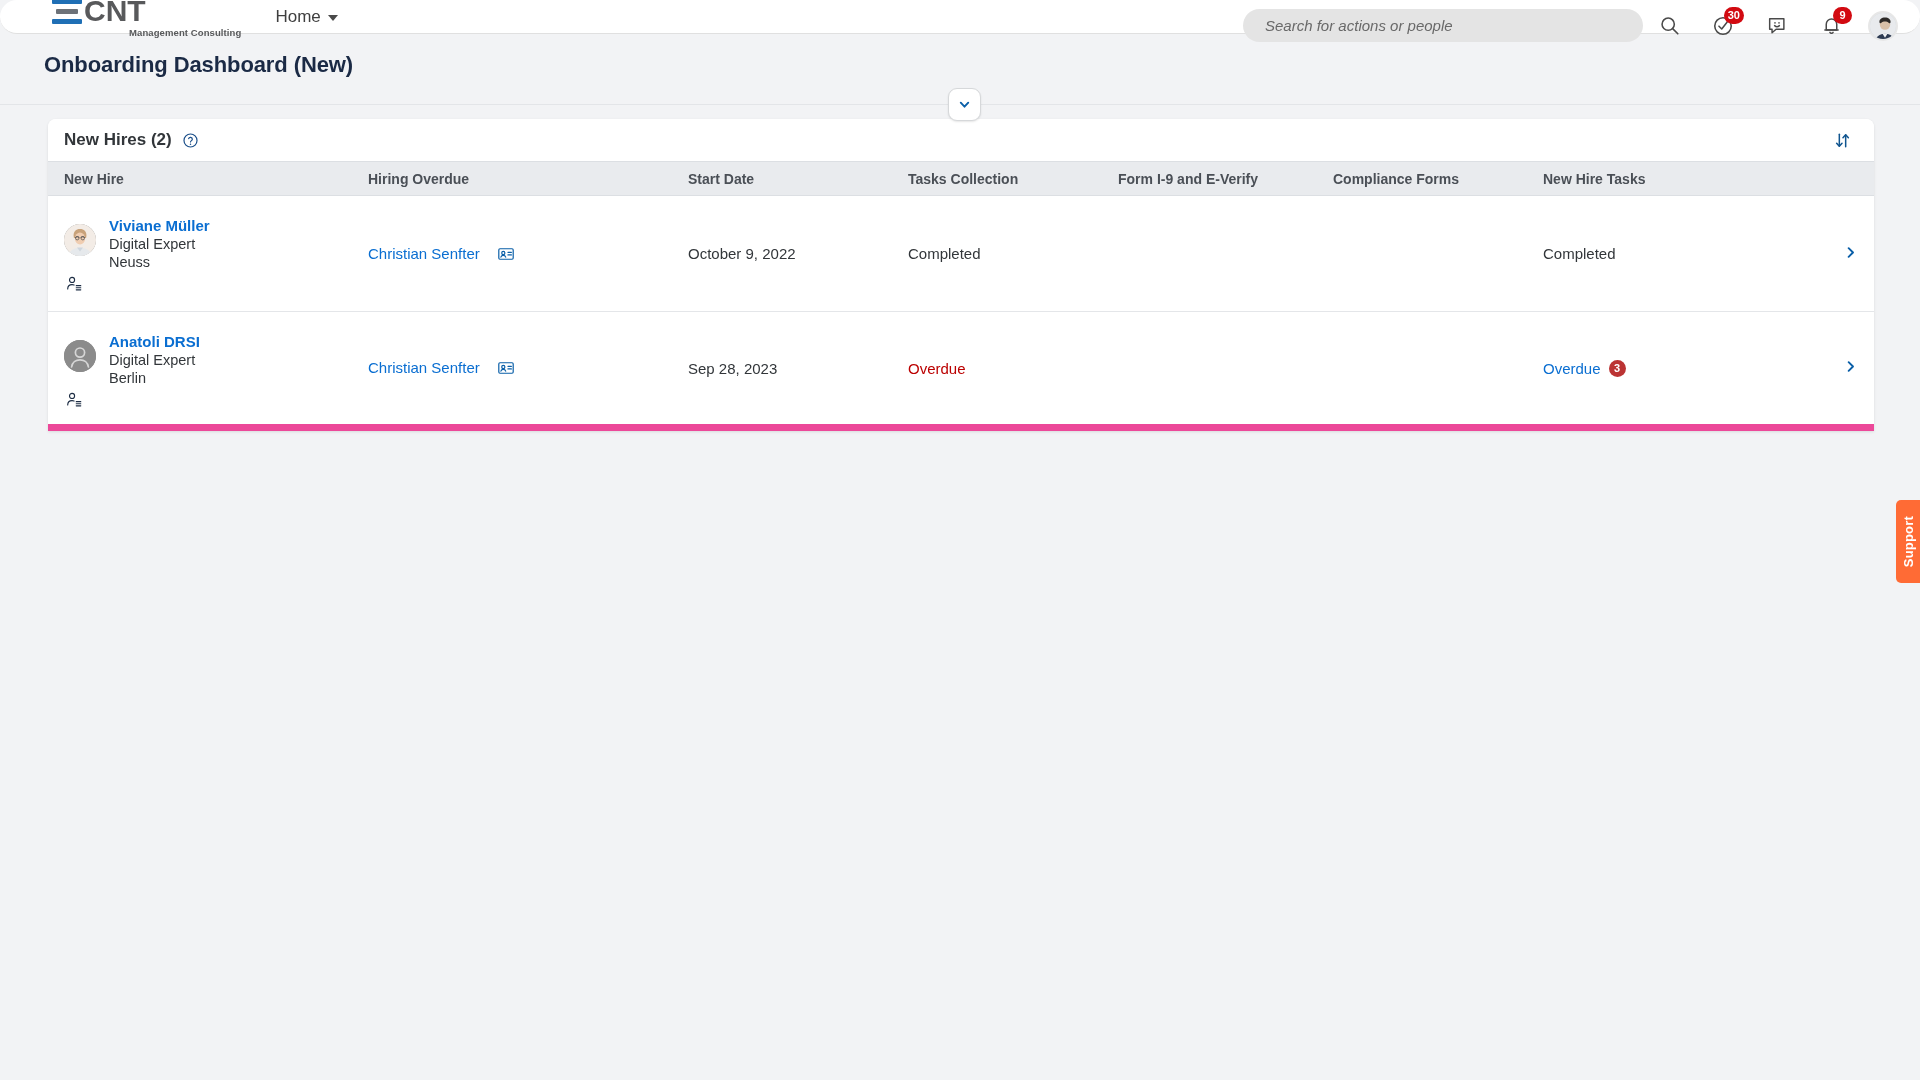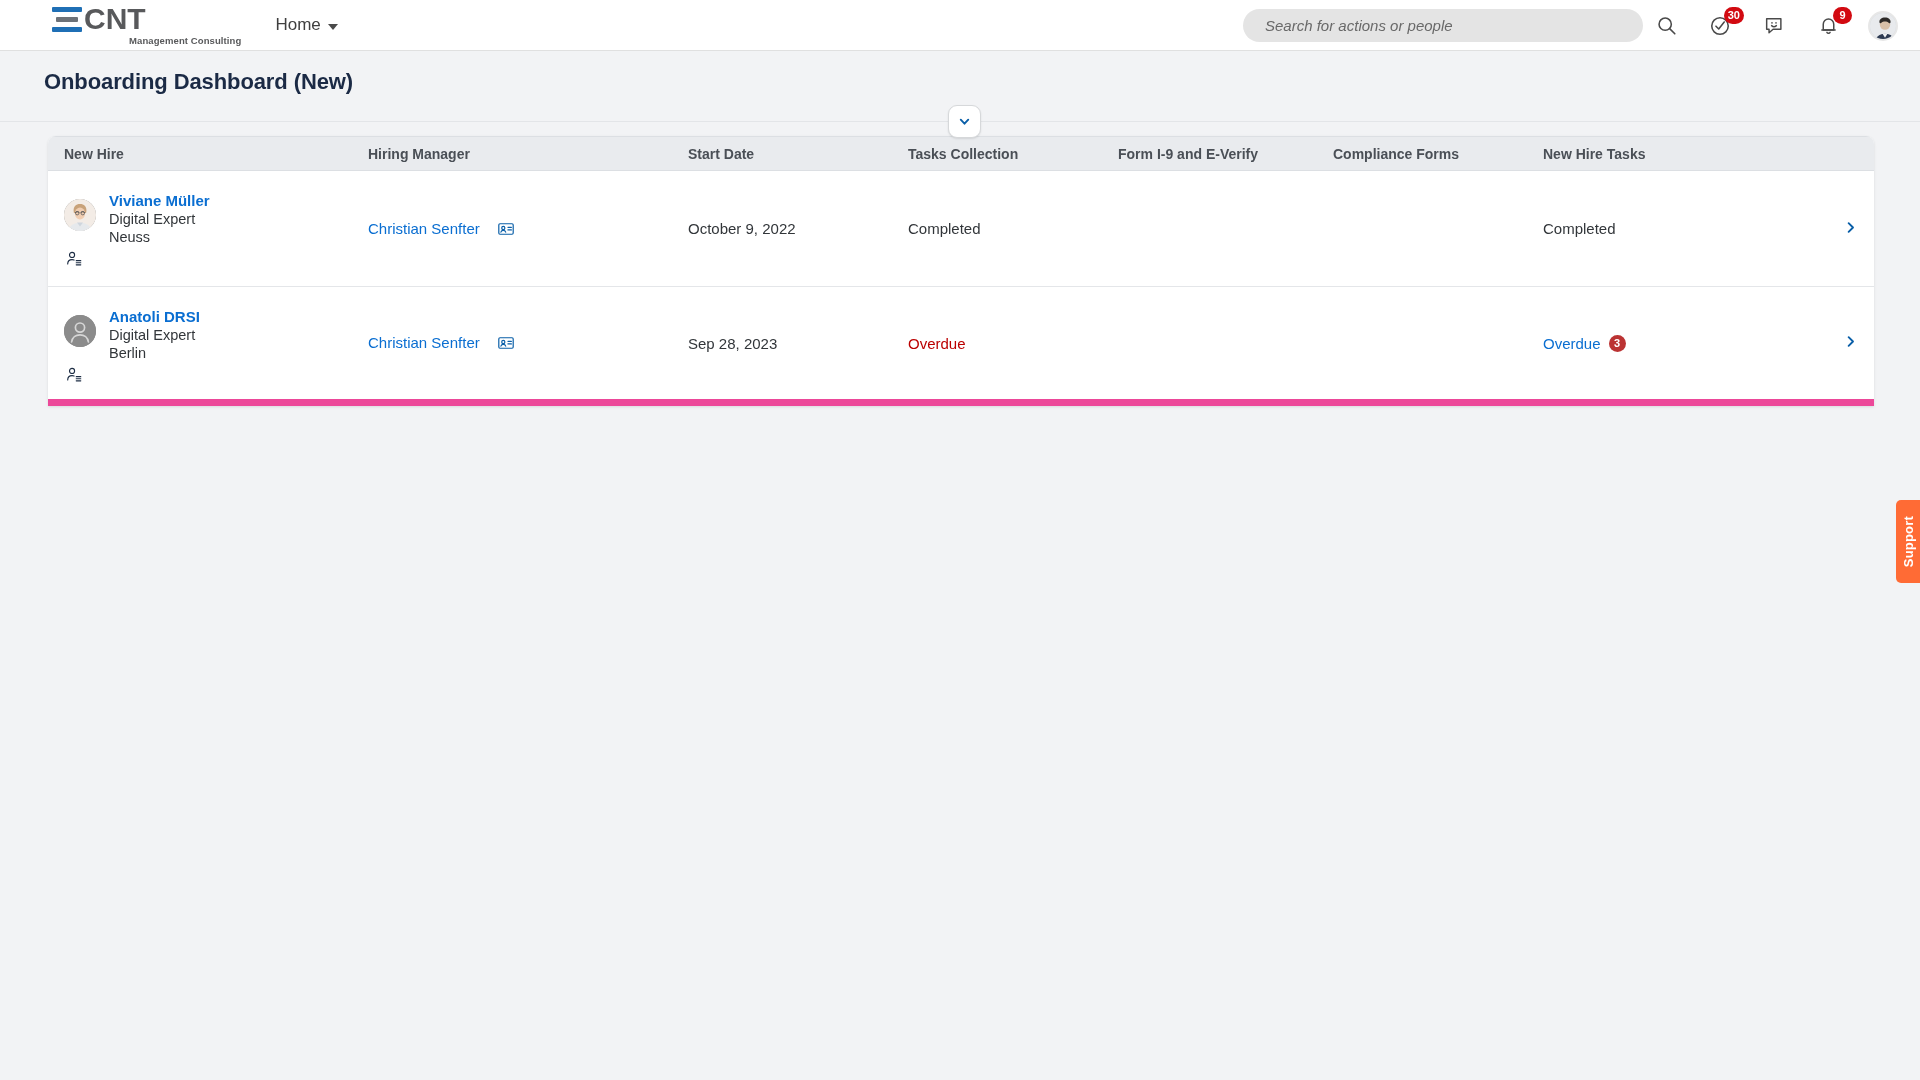--- a/index.html
+++ b/index.html
@@ -5,25 +5,26 @@
   * { box-sizing: border-box; margin: 0; padding: 0; }
   html, body {
     width: 1920px; height: 1080px;
     background: #f2f3f5;
     font-family: "Liberation Sans", sans-serif;
     overflow: hidden;
   }
 
   
   .shell-header{
-    height: 51px; width: 100%;
+    height: 34px; width: 100%;
     background:#ffffff;
     border-bottom:1px solid #e0e0e0;
     display:flex; align-items:center;
     position:relative;
+    border-radius:24px;
   }
   .logo-block{ display:flex; align-items:flex-start; margin-left:52px; }
   .logo-mark{ width:30px; height:25px; display:flex; flex-direction:column;
     justify-content:space-between; margin-top:3px; margin-right:2px;}
   .logo-mark i{ display:block; height:5px; border-radius:1px; }
   .logo-mark i:nth-child(1){ background:#1f6fb5; width:30px;}
   .logo-mark i:nth-child(2){ background:#6d7278; width:22px; margin-left:4px;}
   .logo-mark i:nth-child(3){ background:#1f6fb5; width:30px;}
   .logo-text{ display:flex; flex-direction:column; line-height:1;}
   .logo-word{ font-size:30px; font-weight:bold; color:#58595b; letter-spacing:0px; }
@@ -41,21 +42,21 @@
     width:100%; height:100%; border:none; outline:none;
     background:#e4e4e4; border-radius:17px; padding:16px 22px;
     font-size:15px; font-style:italic; color:#5a5a5a;
     font-family:"Liberation Sans", sans-serif;
   }
   .search-input::placeholder{ color:#696969; font-style:italic; }
 
   .header-icons{ position:absolute; right:22px; top:0; height:51px;
     display:flex; align-items:center; gap:26px; }
   .hicon{ position:relative; width:28px; height:28px; display:flex;
-    align-items:center; justify-content:center; cursor:pointer; }
+    align-items:center; justify-content:flex-end; cursor:pointer; }
   .hicon svg{ display:block; }
   .badge{
     position:absolute; top:-5px; right:-10px;
     background:#d20a11; color:#fff; font-size:11px; font-weight:bold;
     border-radius:9px; min-width:19px; height:17px; line-height:17px;
     text-align:center; padding:0 4px;
   }
   .avatar-hd{
     width:30px;height:30px;border-radius:50%;overflow:hidden;
     border:2px solid #e7e7e7; background:#cfd6dd; position:relative; cursor:pointer;
@@ -228,26 +229,44 @@
   <div class="collapse-line"></div>
   <div class="collapse-btn">
     <svg width="15" height="15" viewBox="0 0 24 24" fill="none" stroke="#0a5fa8" stroke-width="3">
       <polyline points="6,9 12,15.5 18,9" stroke-linecap="round" stroke-linejoin="round"></polyline>
     </svg>
   </div>
 </div>
 
 <div class="card">
 
+  <div class="card-head">
+    <span class="card-title">New Hires (2)</span>
+    <span class="help-icon">
+      <svg width="17" height="17" viewBox="0 0 24 24" fill="none" stroke="#1b4f8a" stroke-width="1.7">
+        <circle cx="12" cy="12" r="9.2"></circle>
+        <path d="M9.4 9.3a2.7 2.7 0 0 1 5.2.9c0 1.8-2.6 2.1-2.6 3.9" stroke-linecap="round"></path>
+        <circle cx="12" cy="17.2" r="1.05" fill="#1b4f8a" stroke="none"></circle>
+      </svg>
+    </span>
+    <span class="sort-icon">
+      <svg width="19" height="19" viewBox="0 0 24 24" fill="none" stroke="#10558f" stroke-width="1.9">
+        <line x1="8" y1="4" x2="8" y2="19" stroke-linecap="round"></line>
+        <polyline points="4.6,15.4 8,19.2 11.4,15.4" stroke-linecap="round" stroke-linejoin="round"></polyline>
+        <line x1="16" y1="20" x2="16" y2="5" stroke-linecap="round"></line>
+        <polyline points="12.6,8.6 16,4.8 19.4,8.6" stroke-linecap="round" stroke-linejoin="round"></polyline>
+      </svg>
+    </span>
+  </div>
 
   <table>
     <thead>
       <tr>
         <th class="c0">New Hire</th>
-        <th class="c1">Hiring Manager</th>
+        <th class="c1">Hiring Overdue</th>
         <th class="c2">Start Date</th>
         <th class="c3">Tasks Collection</th>
         <th class="c4">Form I-9 and E-Verify</th>
         <th class="c5">Compliance Forms</th>
         <th class="c6">New Hire Tasks</th>
         <th class="c7"></th>
       </tr>
     </thead>
     <tbody>
 

